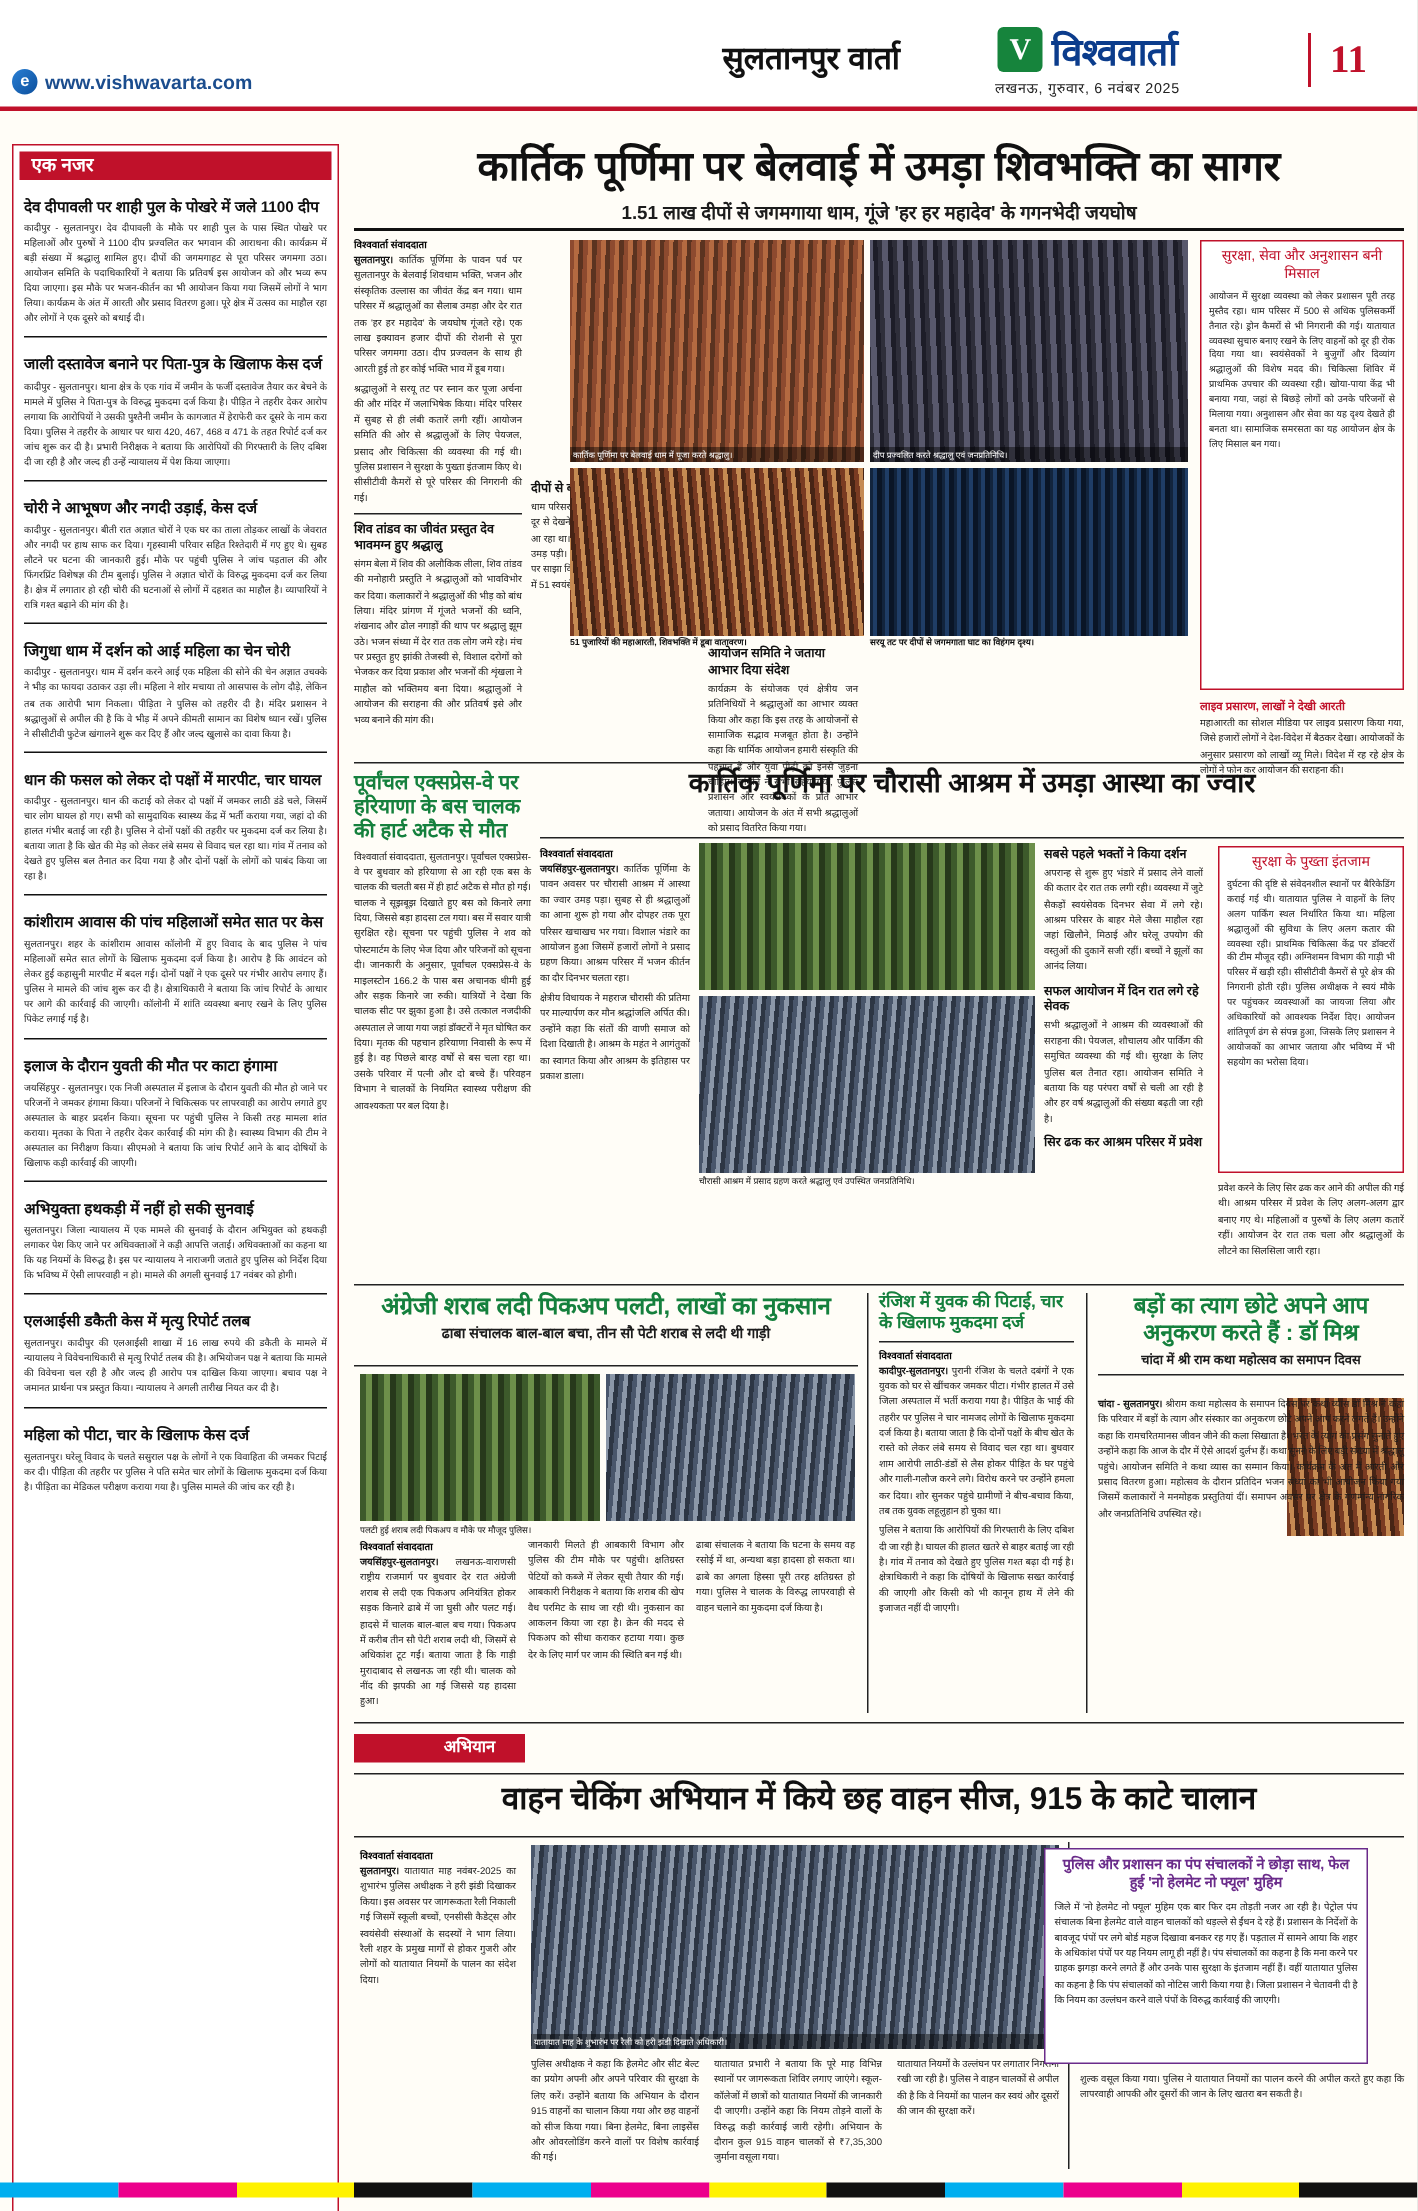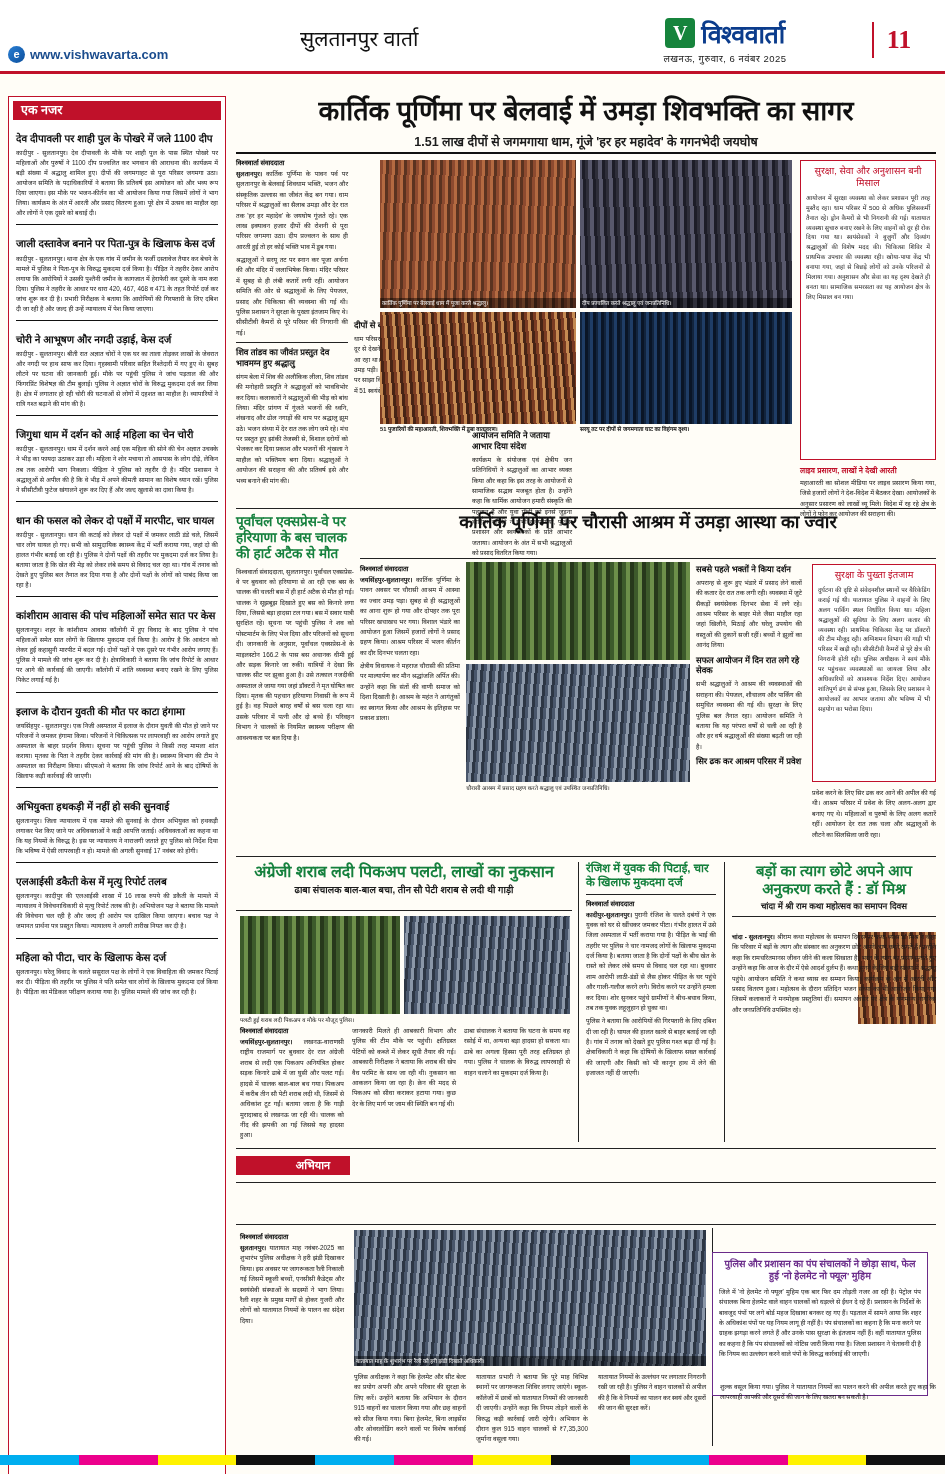--- a/index.html
+++ b/index.html
@@ -5,22 +5,22 @@
   html,body{margin:0;padding:0;background:#d8d8d8;}
   body{font-family:"Liberation Sans", sans-serif;}
   #page{
     width:945px;height:1474px;position:relative;background:#fffdf7;
     margin:0 auto;overflow:hidden;
   }
   
   .masthead{position:absolute;left:0;top:0;width:945px;height:72px;background:#ffffff;}
   .mast-rule{position:absolute;left:0;top:71px;width:945px;height:3px;background:#c0112a;}
   .section-name{
-    position:absolute;left:300px;top:24px;width:300px;text-align:left;
-    font-size:21px;font-weight:normal;color:#111;
+    position:absolute;left:300px;top:24px;width:300px;text-align:right;
+    font-size:21px;font-weight:bold;color:#111;
   }
   .site-url{
     position:absolute;left:8px;top:46px;display:flex;align-items:center;gap:5px;
     font-size:13px;color:#1b4d8e;font-weight:bold;
   }
   .globe{
     width:17px;height:17px;border-radius:50%;
     background:linear-gradient(135deg,#2a7fd4,#0c4f9c);
     color:#fff;font-size:11px;line-height:17px;text-align:center;font-weight:bold;
   }
@@ -354,40 +354,43 @@
       <span class="hl">चांदा - सुलतानपुर।</span>
       <span>श्रीराम कथा महोत्सव के समापन दिवस पर कथा व्यास डॉ मिश्र ने कहा कि परिवार में बड़ों के त्याग और संस्कार का अनुकरण छोटे अपने आप करने लगते हैं। उन्होंने कहा कि रामचरितमानस जीवन जीने की कला सिखाता है। भरत के त्याग का प्रसंग सुनाते हुए उन्होंने कहा कि आज के दौर में ऐसे आदर्श दुर्लभ हैं। कथा सुनने के लिए बड़ी संख्या में श्रद्धालु पहुंचे। आयोजन समिति ने कथा व्यास का सम्मान किया। कार्यक्रम के अंत में आरती और प्रसाद वितरण हुआ। महोत्सव के दौरान प्रतिदिन भजन संध्या का भी आयोजन किया गया जिसमें कलाकारों ने मनमोहक प्रस्तुतियां दीं। समापन अवसर पर क्षेत्र के गणमान्य नागरिक और जनप्रतिनिधि उपस्थित रहे।</span>
     </div>
   </div>
 
   <div class="hline" style="left:236px;top:1148px;width:700px;"></div>
 
   <div class="abhiyan-tag" style="left:236px;top:1156px;padding-left:40px;">अभियान</div>
   <div class="hline" style="left:236px;top:1182px;width:700px;"></div>
 
+  <div class="col" style="left:236px;top:1188px;width:700px;">
+    <div class="sec-head" style="font-size:21px;">वाहन चेकिंग अभियान में किये छह वाहन सीज, 915 के काटे चालान</div>
+  </div>
   <div class="hline" style="left:236px;top:1224px;width:700px;"></div>
 
   <div class="col" style="left:240px;top:1232px;width:104px;">
     <div class="dateline">विश्ववार्ता संवाददाता</div>
     <div class="body-txt" style="margin-top:2px;">
       <span class="hl">सुलतानपुर।</span>
       <span>यातायात माह नवंबर-2025 का शुभारंभ पुलिस अधीक्षक ने हरी झंडी दिखाकर किया। इस अवसर पर जागरूकता रैली निकाली गई जिसमें स्कूली बच्चों, एनसीसी कैडेट्स और स्वयंसेवी संस्थाओं के सदस्यों ने भाग लिया। रैली शहर के प्रमुख मार्गों से होकर गुजरी और लोगों को यातायात नियमों के पालन का संदेश दिया।</span>
     </div>
   </div>
 
   <div class="photo tex-e" style="left:354px;top:1230px;width:352px;height:136px;">
     <span class="cap">यातायात माह के शुभारंभ पर रैली को हरी झंडी दिखाते अधिकारी।</span>
   </div>
   <div class="col body-txt" style="left:354px;top:1372px;width:112px;">पुलिस अधीक्षक ने कहा कि हेलमेट और सीट बेल्ट का प्रयोग अपनी और अपने परिवार की सुरक्षा के लिए करें। उन्होंने बताया कि अभियान के दौरान 915 वाहनों का चालान किया गया और छह वाहनों को सीज किया गया। बिना हेलमेट, बिना लाइसेंस और ओवरलोडिंग करने वालों पर विशेष कार्रवाई की गई।</div>
   <div class="col body-txt" style="left:476px;top:1372px;width:112px;">यातायात प्रभारी ने बताया कि पूरे माह विभिन्न स्थानों पर जागरूकता शिविर लगाए जाएंगे। स्कूल-कॉलेजों में छात्रों को यातायात नियमों की जानकारी दी जाएगी। उन्होंने कहा कि नियम तोड़ने वालों के विरुद्ध कड़ी कार्रवाई जारी रहेगी। अभियान के दौरान कुल 915 वाहन चालकों से ₹7,35,300 जुर्माना वसूला गया।</div>
   <div class="col body-txt" style="left:598px;top:1372px;width:108px;">यातायात नियमों के उल्लंघन पर लगातार निगरानी रखी जा रही है। पुलिस ने वाहन चालकों से अपील की है कि वे नियमों का पालन कर स्वयं और दूसरों की जान की सुरक्षा करें।</div>
 
   <div class="vline" style="left:712px;top:1228px;height:218px;"></div>
 
-  <div class="purplebox" style="left:712px;top:1232px;width:216px;height:144px;margin-top:20px;">
+  <div class="purplebox" style="left:696px;top:1232px;width:216px;height:144px;">
     <div class="purple-title">पुलिस और प्रशासन का पंप संचालकों ने छोड़ा साथ, फेल हुई 'नो हेलमेट नो फ्यूल' मुहिम</div>
     <div class="body-txt" style="margin-top:4px;">जिले में 'नो हेलमेट नो फ्यूल' मुहिम एक बार फिर दम तोड़ती नजर आ रही है। पेट्रोल पंप संचालक बिना हेलमेट वाले वाहन चालकों को धड़ल्ले से ईंधन दे रहे हैं। प्रशासन के निर्देशों के बावजूद पंपों पर लगे बोर्ड महज दिखावा बनकर रह गए हैं। पड़ताल में सामने आया कि शहर के अधिकांश पंपों पर यह नियम लागू ही नहीं है। पंप संचालकों का कहना है कि मना करने पर ग्राहक झगड़ा करने लगते हैं और उनके पास सुरक्षा के इंतजाम नहीं हैं। वहीं यातायात पुलिस का कहना है कि पंप संचालकों को नोटिस जारी किया गया है। जिला प्रशासन ने चेतावनी दी है कि नियम का उल्लंघन करने वाले पंपों के विरुद्ध कार्रवाई की जाएगी।</div>
   </div>
   <div class="col body-txt" style="left:720px;top:1382px;width:216px;">शुल्क वसूल किया गया। पुलिस ने यातायात नियमों का पालन करने की अपील करते हुए कहा कि लापरवाही आपकी और दूसरों की जान के लिए खतरा बन सकती है।</div>
 
   <div class="colorbar">
     <div style="background:#00aeef"></div>
       <div style="background:#ec008c"></div>
     <div style="background:#fff200"></div>
       <div style="background:#111"></div>

